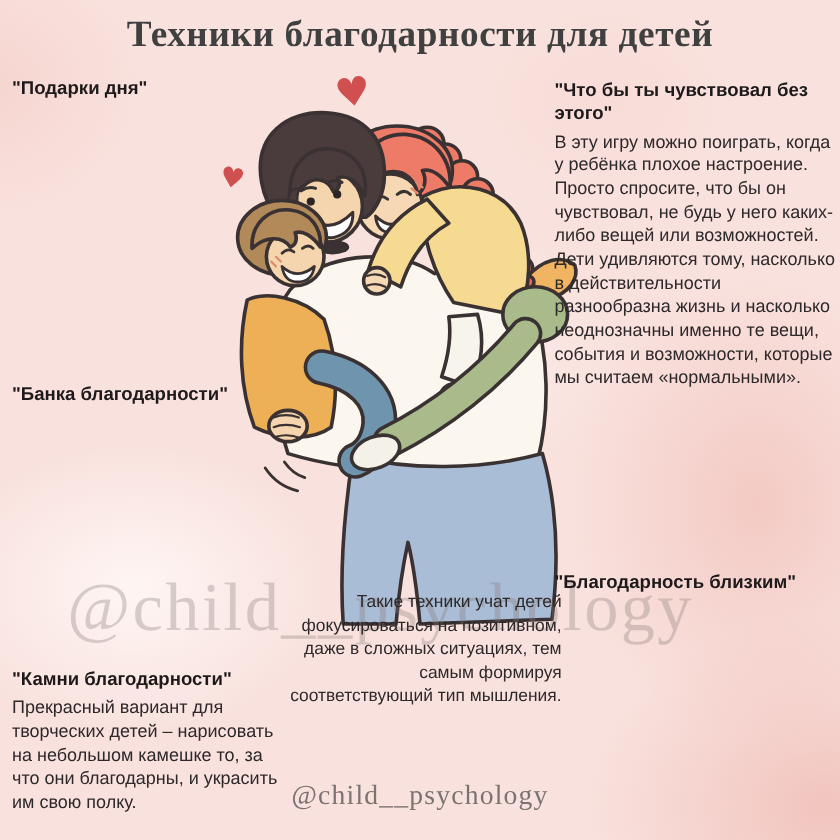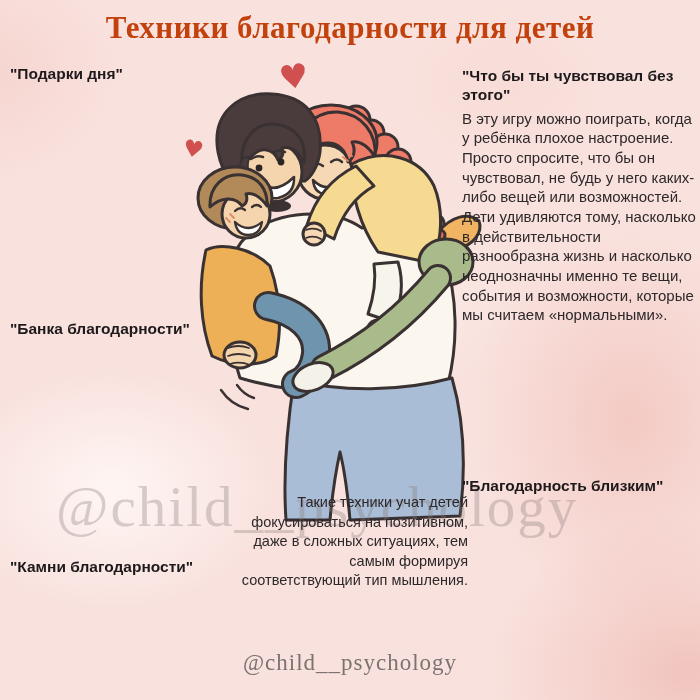--- a/index.html
+++ b/index.html
@@ -15,21 +15,21 @@
       radial-gradient(230px 280px at 90% 60%, rgba(238,178,170,.50), transparent 70%),
       radial-gradient(280px 220px at 98% 96%, rgba(236,172,164,.55), transparent 72%),
       radial-gradient(200px 170px at -2% 10%, rgba(242,196,190,.45), transparent 70%),
       radial-gradient(230px 170px at 16% 70%, rgba(255,249,247,.85), transparent 70%),
       radial-gradient(190px 150px at 55% 42%, rgba(252,240,237,.55), transparent 70%),
       radial-gradient(170px 130px at 72% 12%, rgba(246,210,204,.4), transparent 70%);
   }
   .title{
     position:absolute;top:10px;left:0;right:0;margin:0;
     text-align:center;font-family:"Liberation Serif",serif;
-    font-weight:bold;font-size:31px;color:#c2410c;letter-spacing:.5px;
+    font-weight:bold;font-size:31px;color:#404040;letter-spacing:.5px;
   }
   .block{position:absolute;}
   .block h2{
     margin:0 0 4px 0;font-size:15.5px;line-height:1.25;
     font-weight:bold;color:#1e1a1b;
   }
   .block p{margin:0;font-size:15px;line-height:1.31;}
   #block-left-1{left:10px;top:64px;width:226px;}
   #block-left-2{left:10px;top:319px;width:230px;}
   #block-left-3{left:10px;top:557px;width:232px;}
@@ -146,20 +146,21 @@
   <div class="block" id="block-left-1">
     <h2>"Подарки дня"</h2>
   </div>
 
   <div class="block" id="block-left-2">
     <h2>"Банка благодарности"</h2>
   </div>
 
   <div class="block" id="block-left-3">
     <h2>"Камни благодарности"</h2>
+    <p>Прекрасный вариант для творческих детей – нарисовать на небольшом камешке то, за что они благодарны, и украсить им свою полку.</p>
   </div>
 
   <div class="block" id="block-right-1">
     <h2>"Что бы ты чувствовал без этого"</h2>
     <p>В эту игру можно поиграть, когда у ребёнка плохое настроение. Просто спросите, что бы он чувствовал, не будь у него каких-либо вещей или возможностей. Дети удивляются тому, насколько в действительности разнообразна жизнь и насколько неоднозначны именно те вещи, события и возможности, которые мы считаем «нормальными».</p>
   </div>
 
   <div class="block" id="block-right-2">
     <h2>"Благодарность близким"</h2>
   </div>

